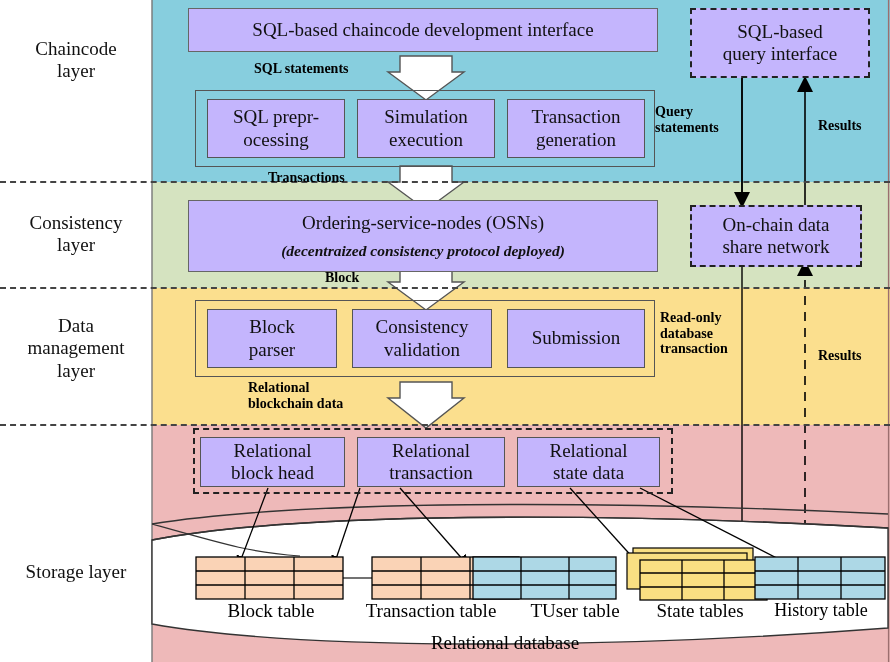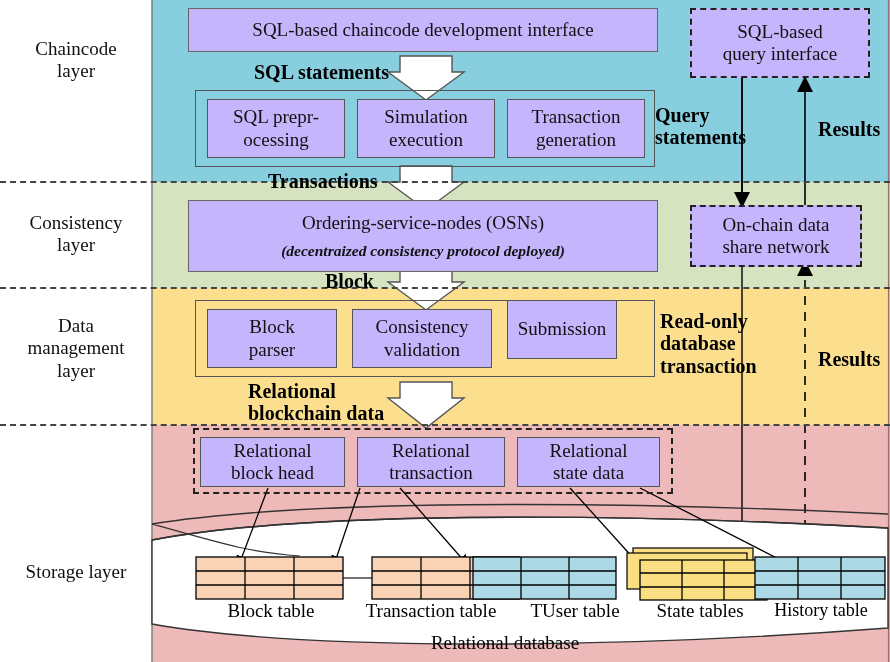--- a/index.html
+++ b/index.html
@@ -21,21 +21,21 @@
   
   .box{position:absolute;background:#c4b5fd;border:1.5px solid #666;
        box-sizing:border-box;display:flex;align-items:center;justify-content:center;
        text-align:center;font-size:19px;color:#111;line-height:1.18;}
   .box.thin{border:1px solid #555;}
   .box.dashed{border:2px dashed #222;}
   .group{position:absolute;background:transparent;border:1.5px solid #555;box-sizing:border-box;}
   .group.dashed{border:2px dashed #222;}
 
   
-  .alabel{position:absolute;font-weight:bold;font-size:20px;color:#000;
+  .alabel{position:absolute;font-weight:bold;font-size:14px;color:#000;
           line-height:1.12;text-align:left;}
 
   .ital{font-style:italic;font-weight:bold;font-size:15.5px;}
   .cap{font-size:19px;}
 
   svg{position:absolute;left:0;top:0;overflow:visible;}
 </style>
 </head>
 <body>
 
@@ -172,21 +172,21 @@
   <div class="group" style="left:195px;top:300px;width:460px;height:77px;"></div>
 
   <div class="box thin" style="left:207px;top:309px;width:130px;height:59px;flex-direction:column;">
     <span>Block</span>
     <span>parser</span>
   </div>
   <div class="box thin" style="left:352px;top:309px;width:140px;height:59px;flex-direction:column;">
     <span>Consistency</span>
     <span>validation</span>
   </div>
-  <div class="box thin" style="left:507px;top:300px;width:110px;height:59px;">
+  <div class="box thin" style="left:507px;top:309px;width:138px;height:59px;">
     <span>Submission</span>
   </div>
 
   <div class="alabel" style="left:248px;top:380px;width:150px;">
     <div>Relational</div>
     <div>blockchain data</div>
   </div>
 
   <div class="alabel" style="left:660px;top:310px;width:92px;">
     <div>Read-only</div>

